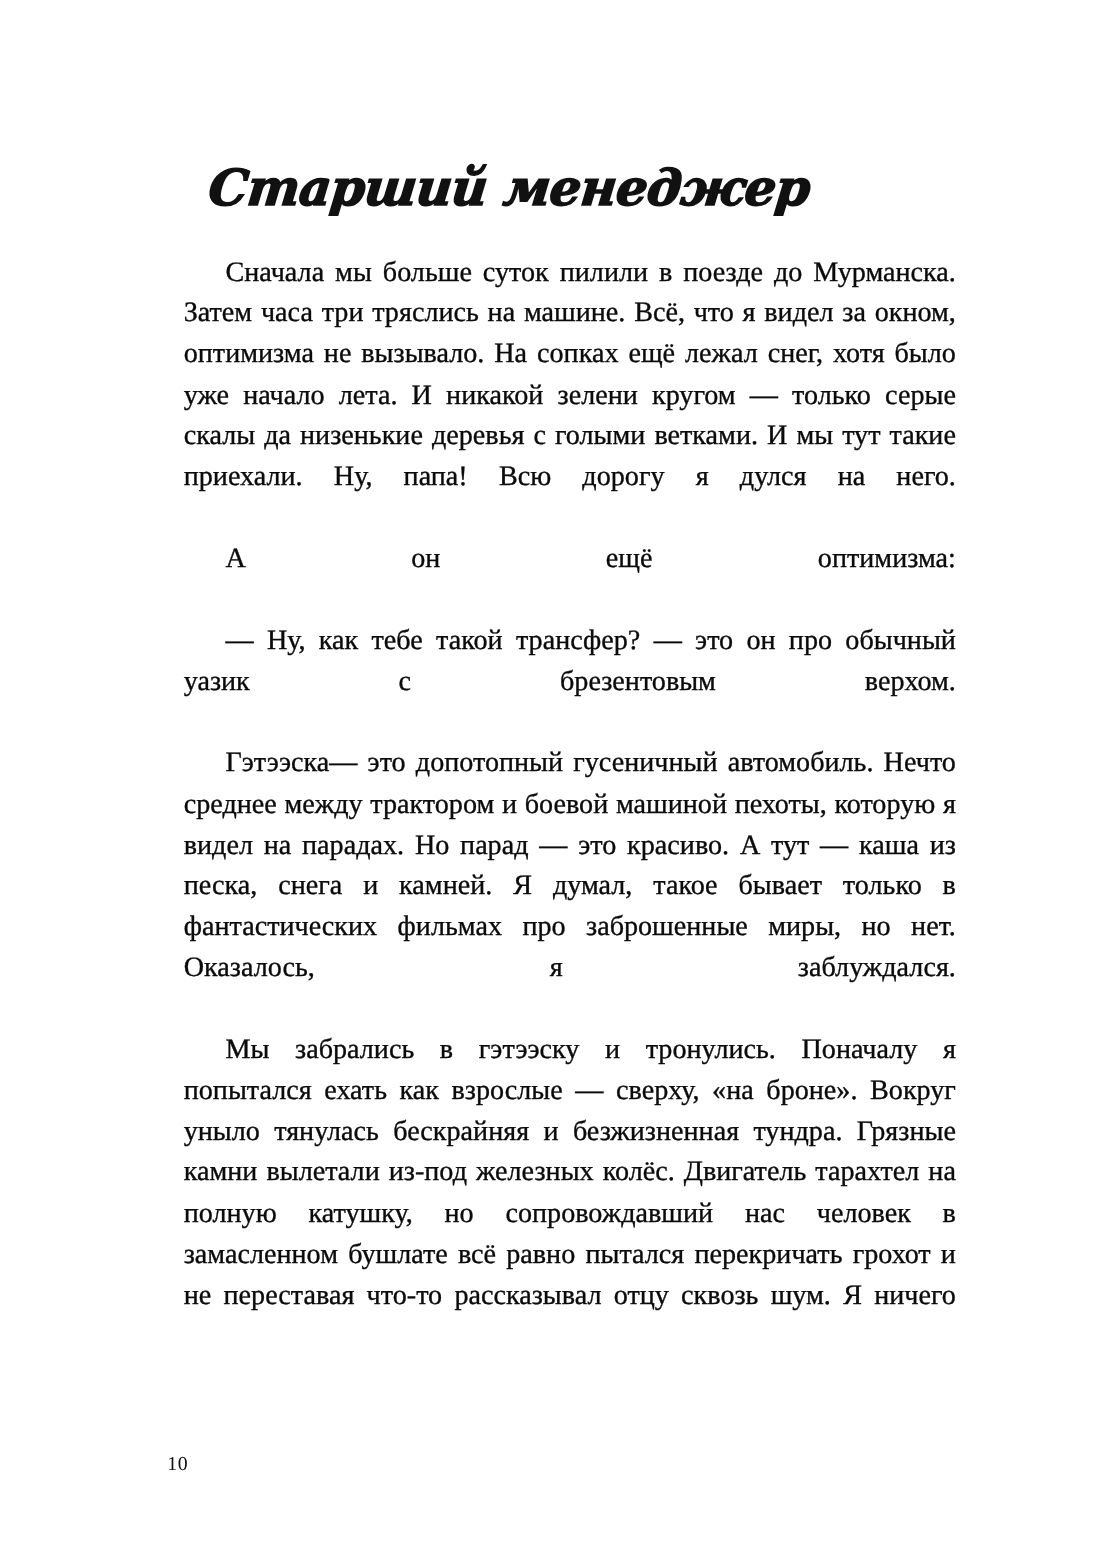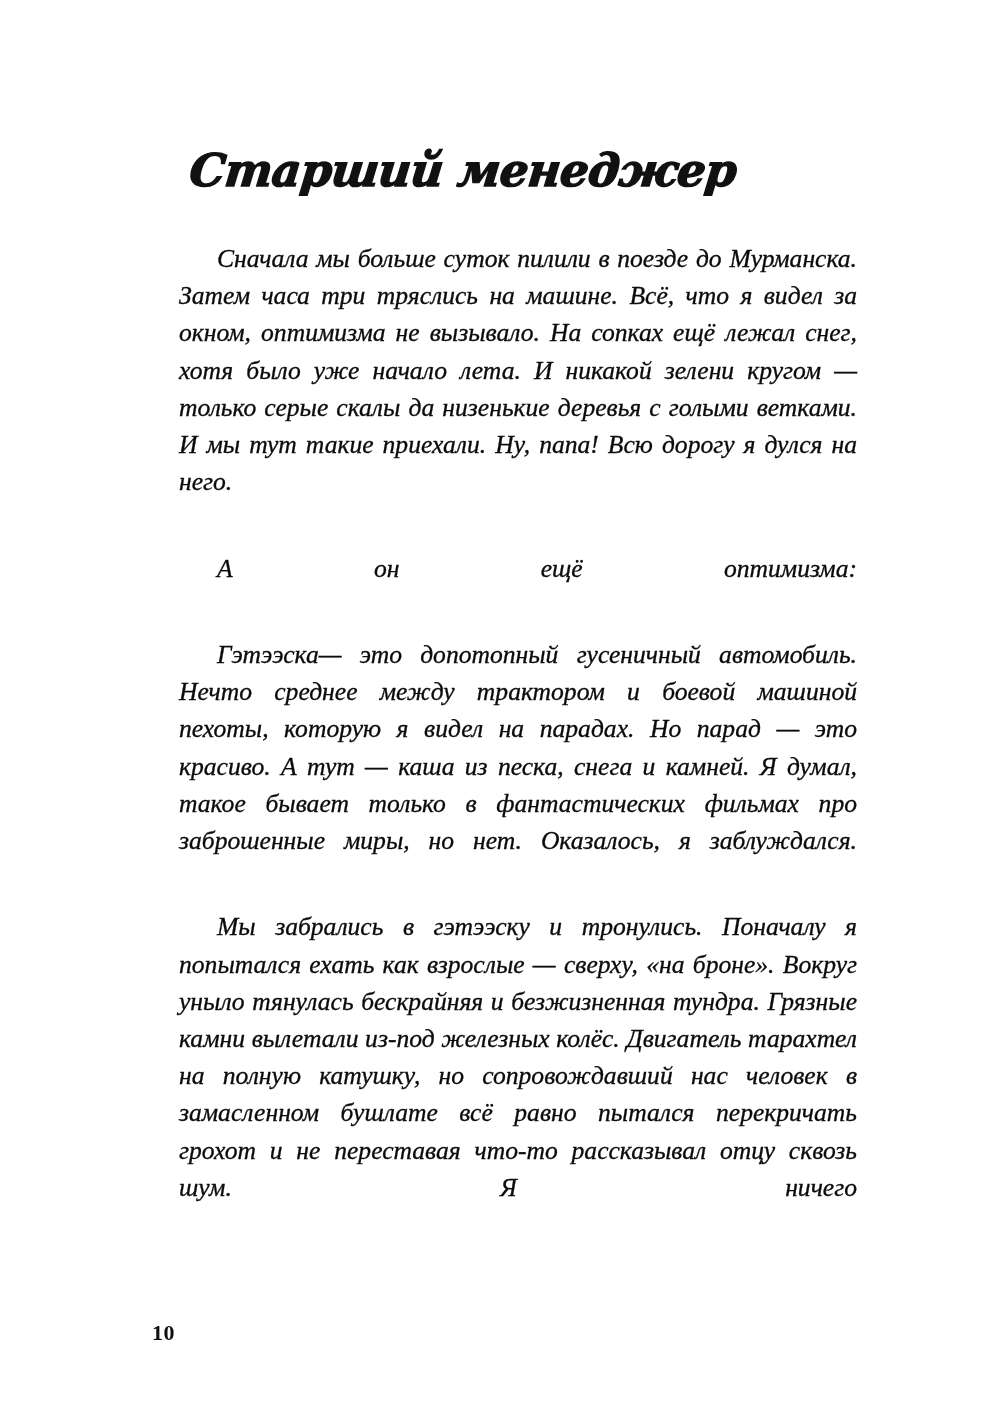--- a/index.html
+++ b/index.html
@@ -46,59 +46,59 @@
     font-size: 25.6px;
     line-height: 37.2px;
     color: #0b0b0b;
     text-align: justify;
     text-justify: inter-word;
     -webkit-text-stroke: 0.32px #0b0b0b;
     font-weight: 400;
   }
 
   .text-block p {
-    margin: 12px;
+    margin: 0;
     text-indent: 38px;
     text-align: justify;
     hyphens: manual;
-    font-style: italic;
   }
 
   
   .text-block p::after {
     content: "";
     display: inline-block;
     width: 100%;
   }
 
   .dialogue {
     text-indent: 38px;
   }
 
   
   .folio {
     position: absolute;
     left: 152px;
     top: 1320px;
     font-family: "Liberation Serif", "DejaVu Serif", serif;
-    font-size: 22px;
+    font-size: 18px;
     color: #101010;
-    font-weight: 700;
+    font-weight: 400;
     letter-spacing: 0.5px;
   }
 </style>
 </head>
 <body>
 
 <div class="page">
 
   <h1 class="chapter-title">Старший менеджер</h1>
 
   <div class="text-block">
     <p>Сначала мы больше суток пилили в поезде до Мурманска. Затем часа три тряслись на машине. Всё, что я видел за окном, оптимизма не вызывало. На сопках ещё лежал снег, хотя было уже начало лета. И никакой зелени кругом — только серые скалы да низенькие деревья с голыми ветками. И мы тут такие приехали. Ну, папа! Всю дорогу я дулся на него.</p>
     <p>А он ещё оптимизма:</p>
+    <p class="dialogue">—  Ну, как тебе такой трансфер? — это он про обычный уазик с брезентовым верхом.</p>
     <p>Гэтээска— это допотопный гусеничный автомобиль. Нечто среднее между трактором и боевой машиной пехоты, которую я видел на парадах. Но парад — это красиво. А тут — каша из песка, снега и камней. Я думал, такое бывает только в фантастических фильмах про заброшенные миры, но нет. Оказалось, я заблуждался.</p>
     <p>Мы забрались в гэтээску и тронулись. Поначалу я попытался ехать как взрослые — сверху, «на броне». Вокруг уныло тянулась бескрайняя и безжизненная тундра. Грязные камни вылетали из-под железных колёс. Двигатель тарахтел на полную катушку, но сопровождавший нас человек в замасленном бушлате всё равно пытался перекричать грохот и не переставая что-то рассказывал отцу сквозь шум. Я ничего</p>
   </div>
 
   <div class="folio">10</div>
 
 </div>
 
 </body></html>

